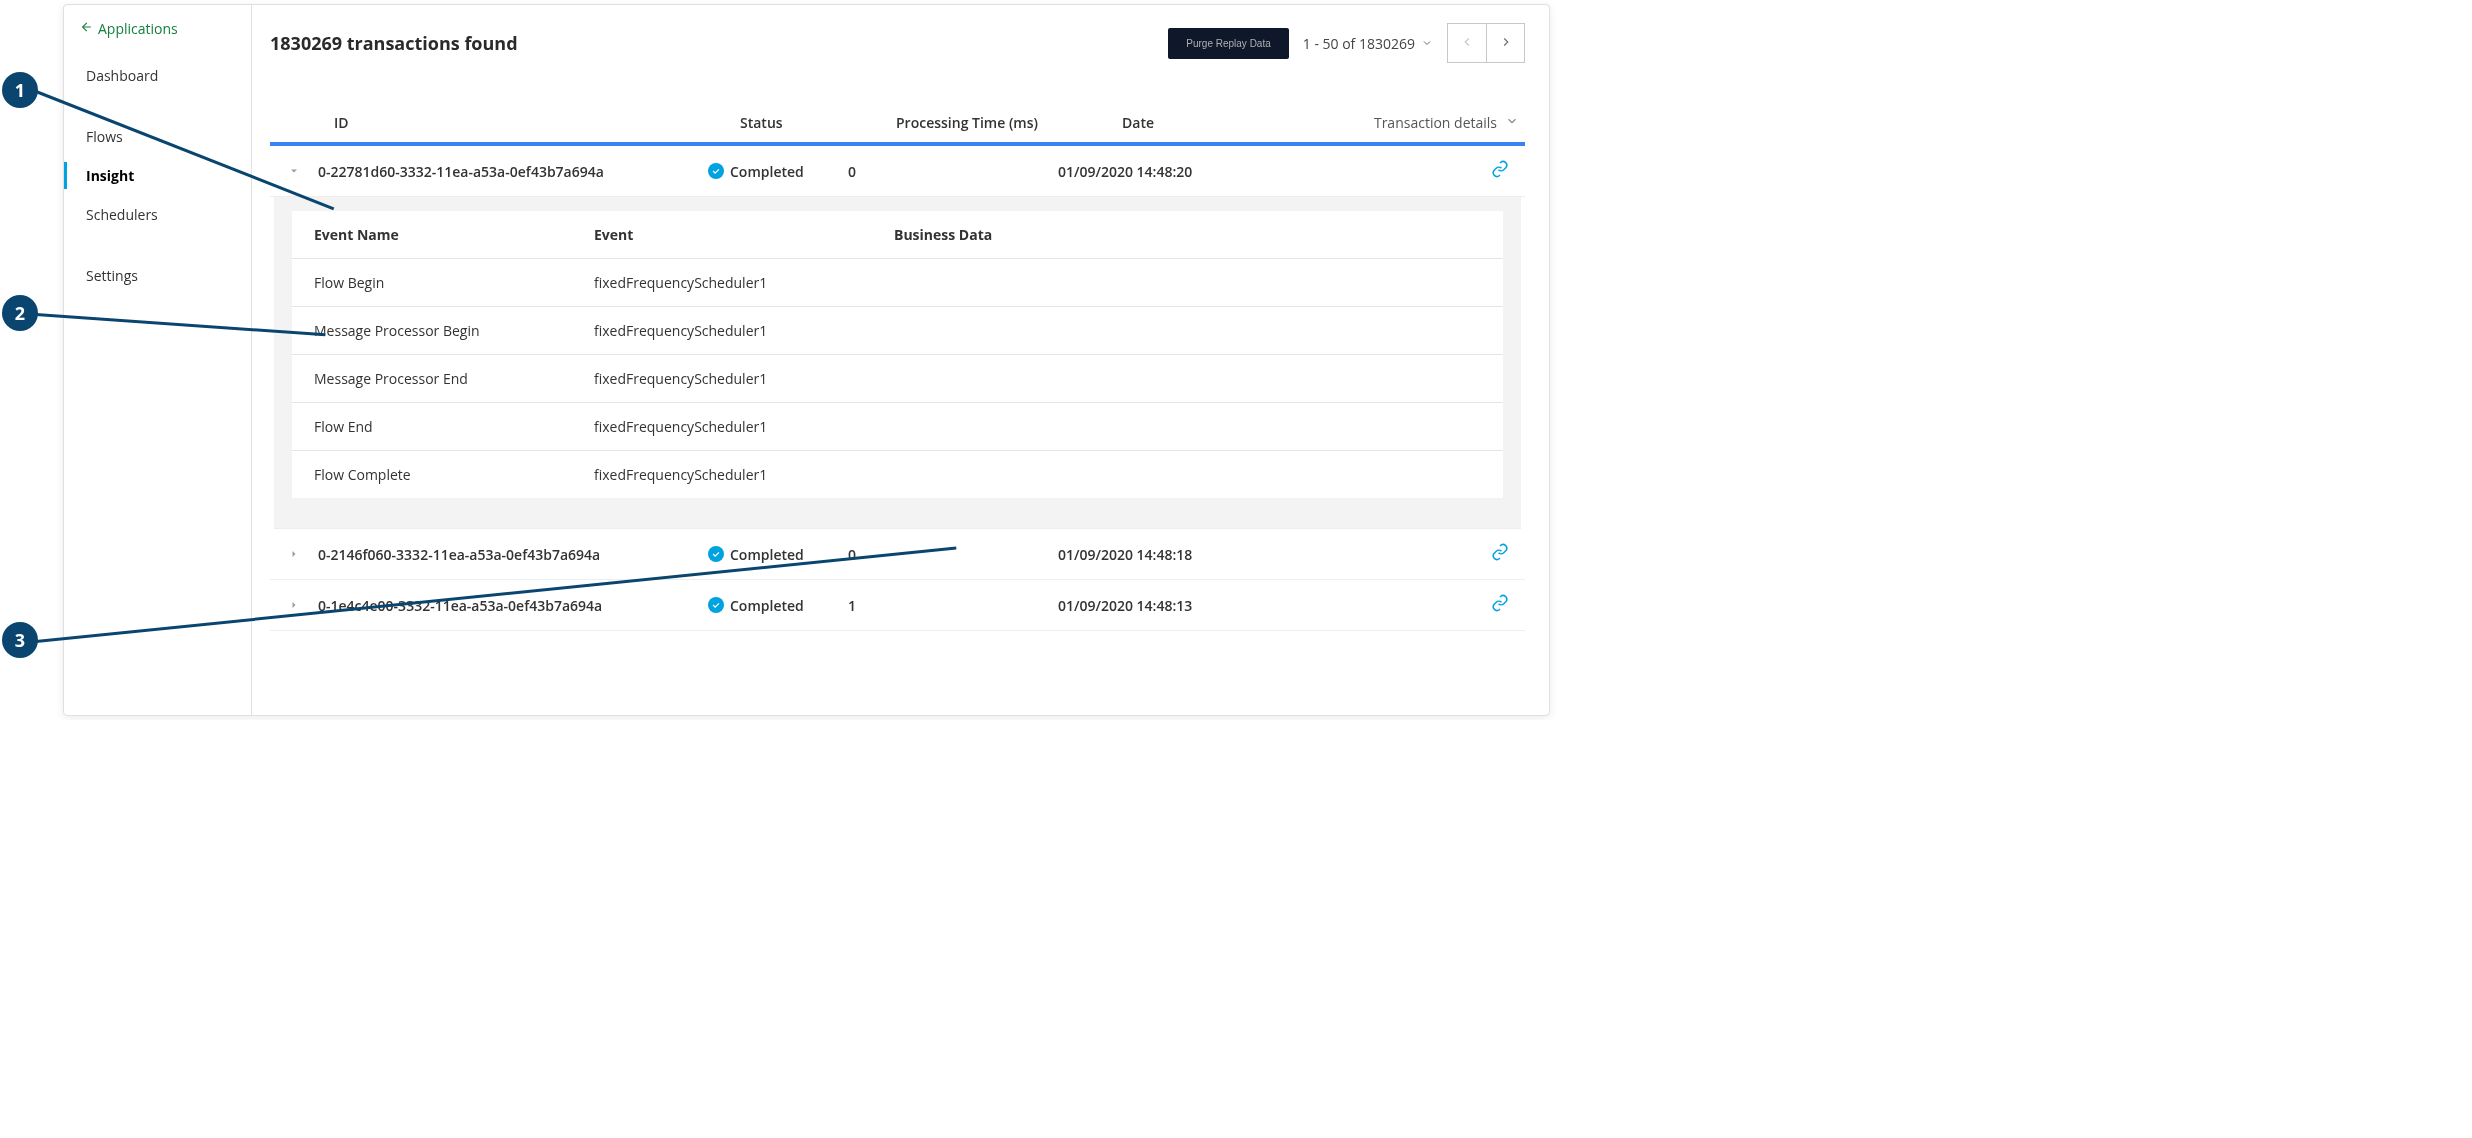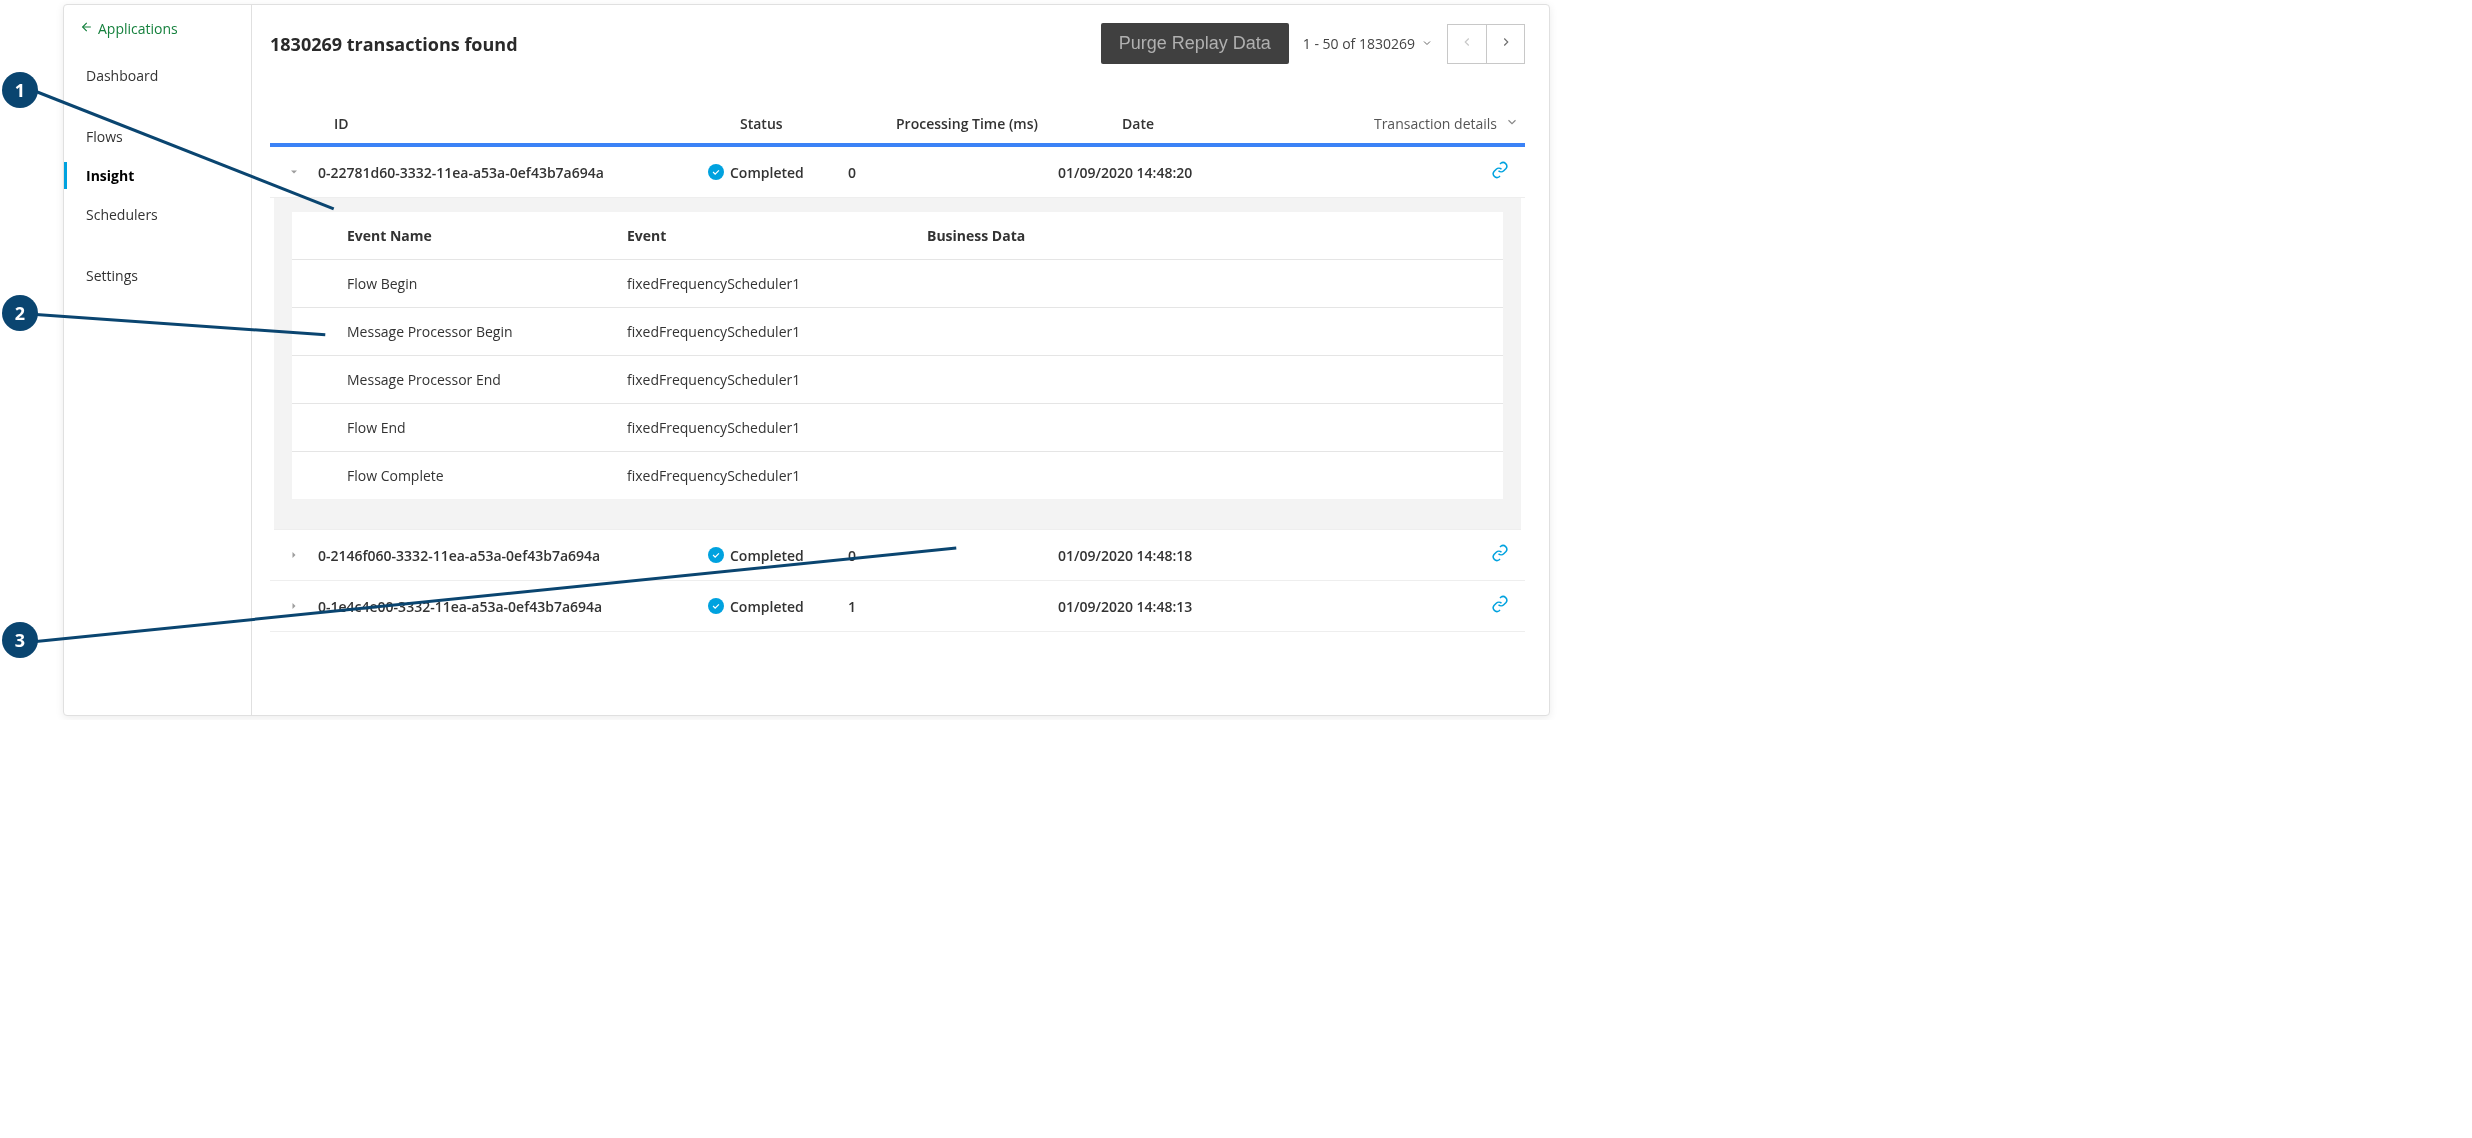--- a/index.html
+++ b/index.html
@@ -65,25 +65,25 @@
 .main { flex: 1; display: flex; flex-direction: column; padding: 18px 24px 0 18px; }
 .header-row {
   display: flex;
   align-items: center;
   justify-content: space-between;
   margin-bottom: 40px;
 }
 .header-title { font-size: 18px; font-weight: 700; color: #2a2a2a; }
 .header-controls { display: flex; align-items: center; gap: 14px; }
 .btn-purge {
-  background: #404040;
+  background: #0f172a;
   color: #b0b0b0;
   border: none;
   padding: 10px 18px;
-  font-size: 18px;
+  font-size: 10px;
   border-radius: 2px;
   cursor: pointer;
 }
 .pagination-label {
   display: flex;
   align-items: center;
   gap: 6px;
   color: #444;
   cursor: pointer;
 }
@@ -161,21 +161,21 @@
   background: #fff;
   width: 100%;
 }
 .sub-head, .sub-row {
   display: flex;
   padding: 14px 22px;
   border-bottom: 1px solid #e5e5e5;
 }
 .sub-head { font-weight: 700; }
 .sub-row:last-child { border-bottom: none; }
-.sc-event { flex: 0 0 280px; margin-left: 33px; }
+.sc-event { flex: 0 0 280px; }
 .sc-flow { flex: 0 0 300px; }
 .sc-biz { flex: 1; }
 
 
 .callout-badge {
   position: absolute;
   width: 36px; height: 36px; border-radius: 50%;
   background: #0a4570;
   color: #fff;
   display: flex; align-items: center; justify-content: center;

